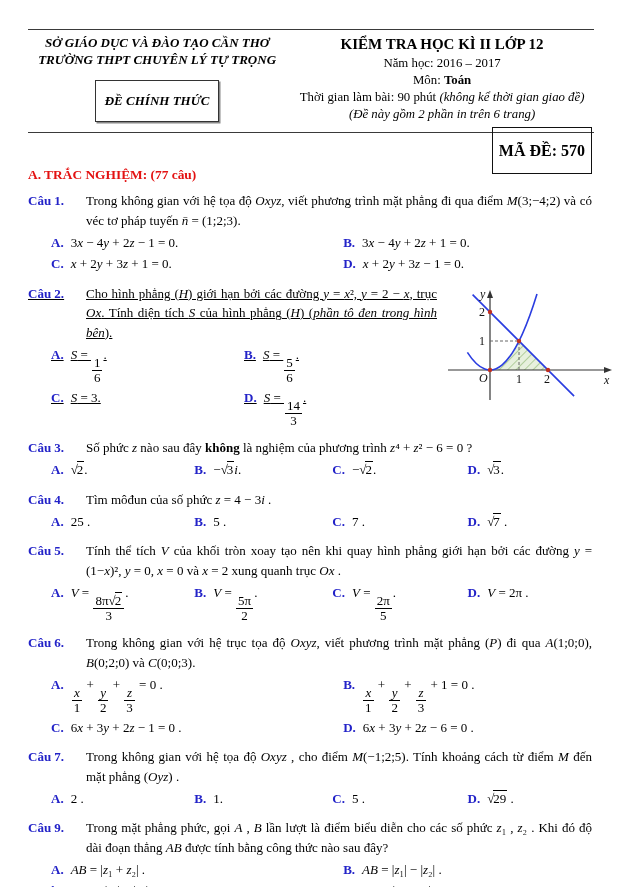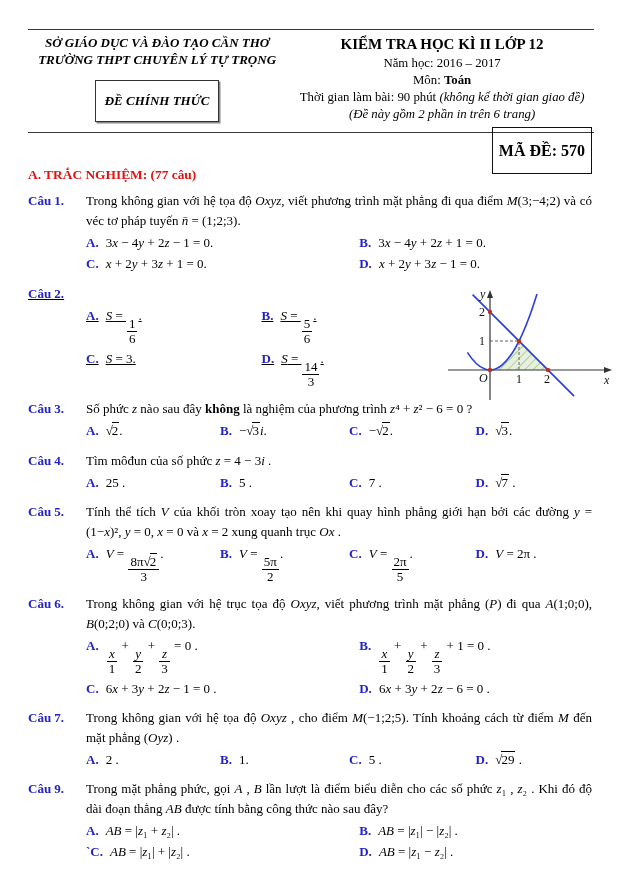--- a/index.html
+++ b/index.html
@@ -17,21 +17,21 @@
   .h-title{font-weight:bold;font-size:15px;}
   .ital{font-style:italic;}
   .code-row{text-align:right;padding:9px 30px 2px;}
   .code-box{border:1px solid #111;padding:14px 6px;font-weight:bold;font-size:16px;}
   .section-title{color:var(--red,#e31212);font-weight:bold;font-size:13.4px;margin:5px 28px 8px;}
   .questions{padding:0 30px 0 28px;flex:1;}
   .question{margin-bottom:8px;position:relative;}
   .q-row{display:flex;line-height:1.5;}
   .q-label{width:58px;flex:none;font-weight:bold;color:var(--blue,#2323c8);}
   .q-body{flex:1;text-align:justify;}
-  .options{margin-left:58px;margin-top:2px;line-height:1.45;}
+  .options{margin-left:23px;margin-top:2px;line-height:1.45;}
   .cols2{display:grid;grid-template-columns:54% 46%;}
   .cols4{display:grid;grid-template-columns:26.5% 25.5% 25% 23%;}
   .option{padding:1.5px 0;}
   .opt-letter{font-weight:bold;color:var(--blue,#2323c8);margin-right:7px;}
   .with-figure .q-row,.with-figure .options{margin-right:155px;text-decoration:underline;}
   .with-figure .options.cols2{grid-template-columns:50% 50%;}
   .figure{position:absolute;right:-24px;top:0;}
   .fig-lab{font-family:"Liberation Serif",serif;font-size:12px;fill:#111;}
   .frac{display:inline-flex;flex-direction:column;text-align:center;vertical-align:-0.62em;
         line-height:1.12;margin:0 1px;}
@@ -80,20 +80,21 @@
         <div class="options cols2">
           <div class="option"><span class="opt-letter">A.</span><span class="opt-text">3<i>x</i> − 4<i>y</i> + 2<i>z</i> − 1 = 0.</span></div>
           <div class="option"><span class="opt-letter">B.</span><span class="opt-text">3<i>x</i> − 4<i>y</i> + 2<i>z</i> + 1 = 0.</span></div>
           <div class="option"><span class="opt-letter">C.</span><span class="opt-text"><i>x</i> + 2<i>y</i> + 3<i>z</i> + 1 = 0.</span></div>
           <div class="option"><span class="opt-letter">D.</span><span class="opt-text"><i>x</i> + 2<i>y</i> + 3<i>z</i> − 1 = 0.</span></div>
         </div>
       </div>
       <div class="question with-figure">
         <div class="q-row">
           <div class="q-label">Câu 2.</div>
+          <div class="q-body">Cho hình phẳng (<i>H</i>) giới hạn bởi các đường <i>y</i> = <i>x</i>², <i>y</i> = 2 − <i>x</i>, trục <i>Ox</i>. Tính diện tích <i>S</i> của hình phẳng (<i>H</i>) (<i>phần tô đen trong hình bên</i>).</div>
         </div>
         <div class="options cols2">
           <div class="option"><span class="opt-letter">A.</span><span class="opt-text"><i>S</i> = <span class="frac">
                 <span class="num">1</span>
                 <span class="den">6</span>
               </span>.</span></div>
           <div class="option"><span class="opt-letter">B.</span><span class="opt-text"><i>S</i> = <span class="frac">
                 <span class="num">5</span>
                 <span class="den">6</span>
               </span>.</span></div>

